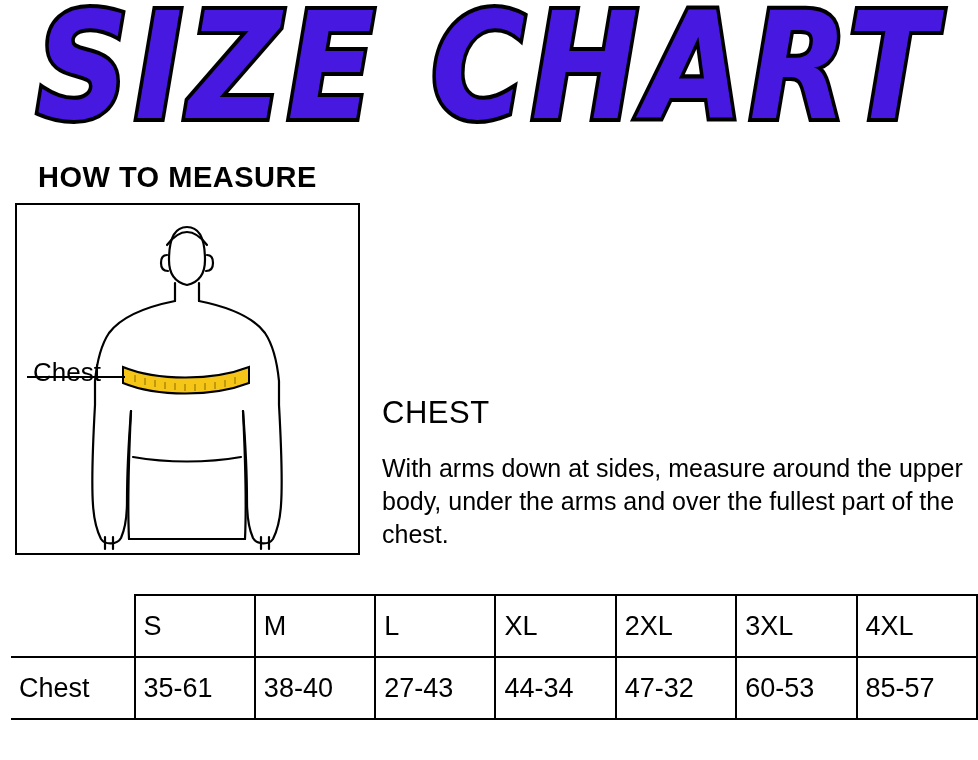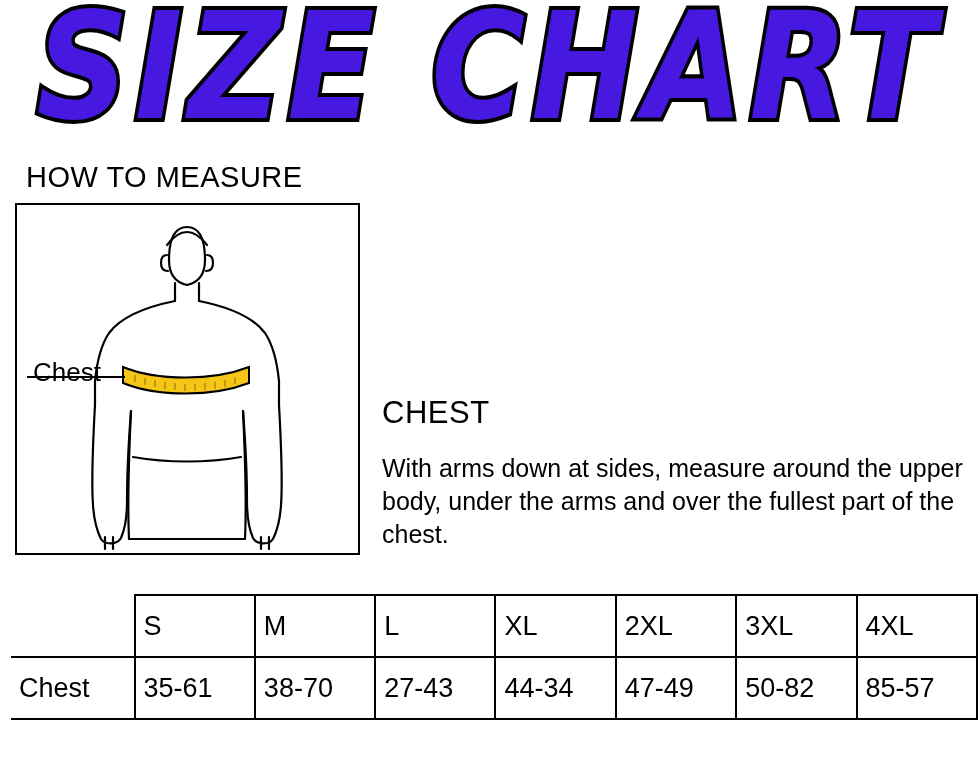--- a/index.html
+++ b/index.html
@@ -32,24 +32,24 @@
     paint-order: stroke fill;
     line-height: 1.1;
     white-space: nowrap;
     transform: scaleY(1.16);
     transform-origin: top center;
   }
 
   
   .how-to {
     position: absolute;
-    left: 26px;
+    left: 38px;
     top: 161px;
     font-size: 29px;
-    font-weight: normal;
+    font-weight: bold;
     color: #000000;
     letter-spacing: 0.5px;
     font-family: "Liberation Sans", sans-serif;
   }
 
   
   .figure-box {
     position: absolute;
     left: 15px;
     top: 203px;
@@ -202,21 +202,21 @@
     <td class="col">M</td>
     <td class="col">L</td>
     <td class="col">XL</td>
     <td class="col">2XL</td>
     <td class="col">3XL</td>
     <td class="col">4XL</td>
   </tr>
   <tr class="data-row">
     <td class="rowhead">Chest</td>
     <td class="col">35-61</td>
-    <td class="col">38-70</td>
+    <td class="col">38-40</td>
     <td class="col">27-43</td>
     <td class="col">44-34</td>
-    <td class="col">47-49</td>
-    <td class="col">50-82</td>
+    <td class="col">47-32</td>
+    <td class="col">60-53</td>
     <td class="col">85-57</td>
   </tr>
 </tbody>
   </table>
 
 </body></html>

